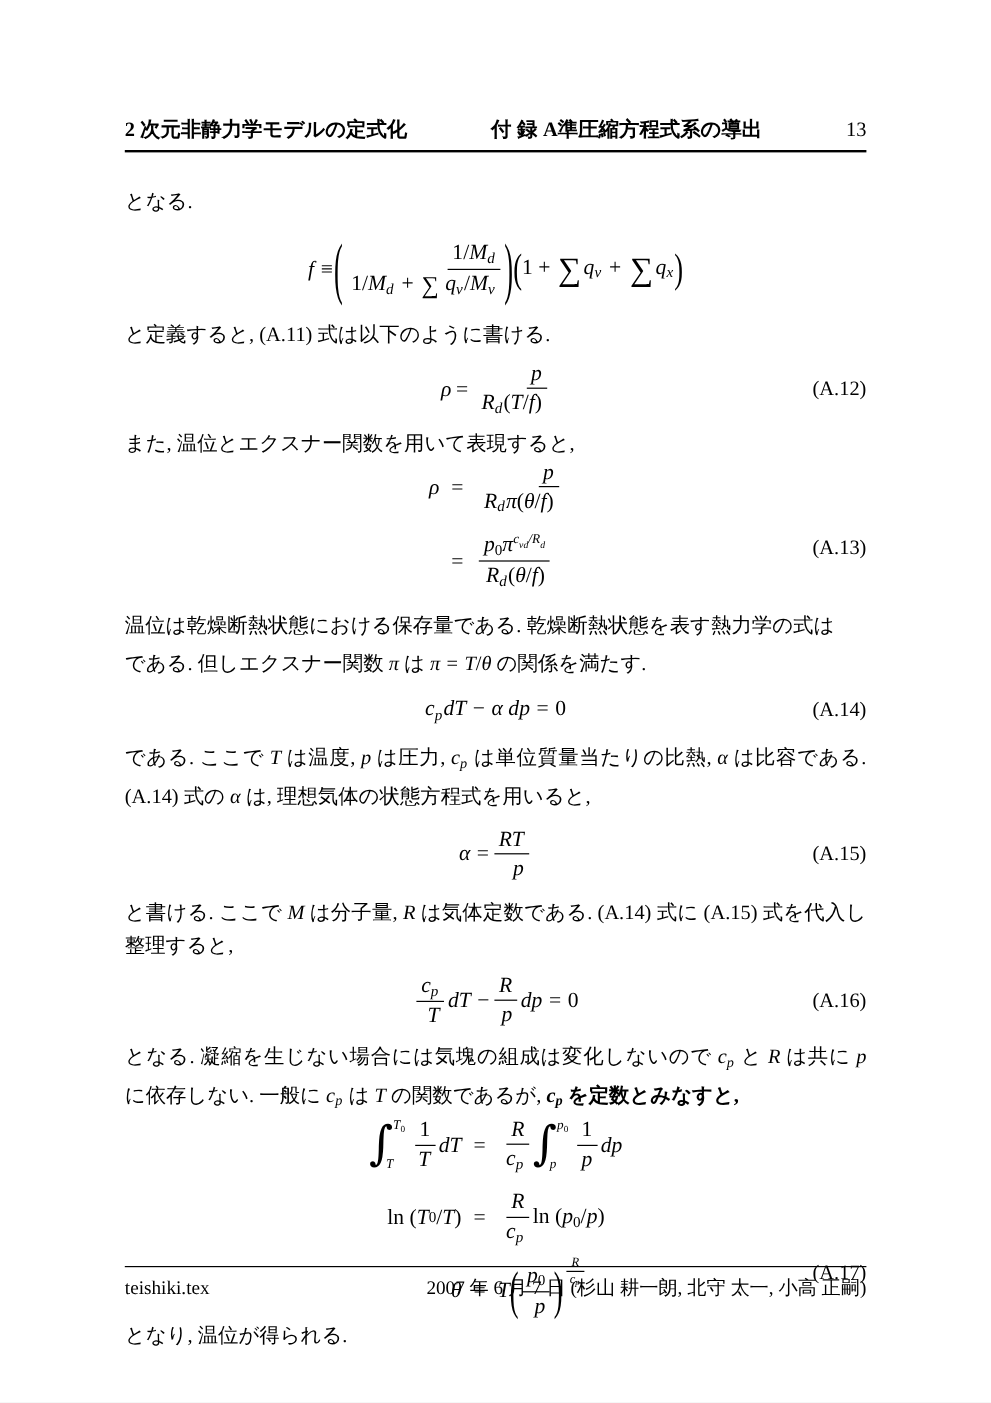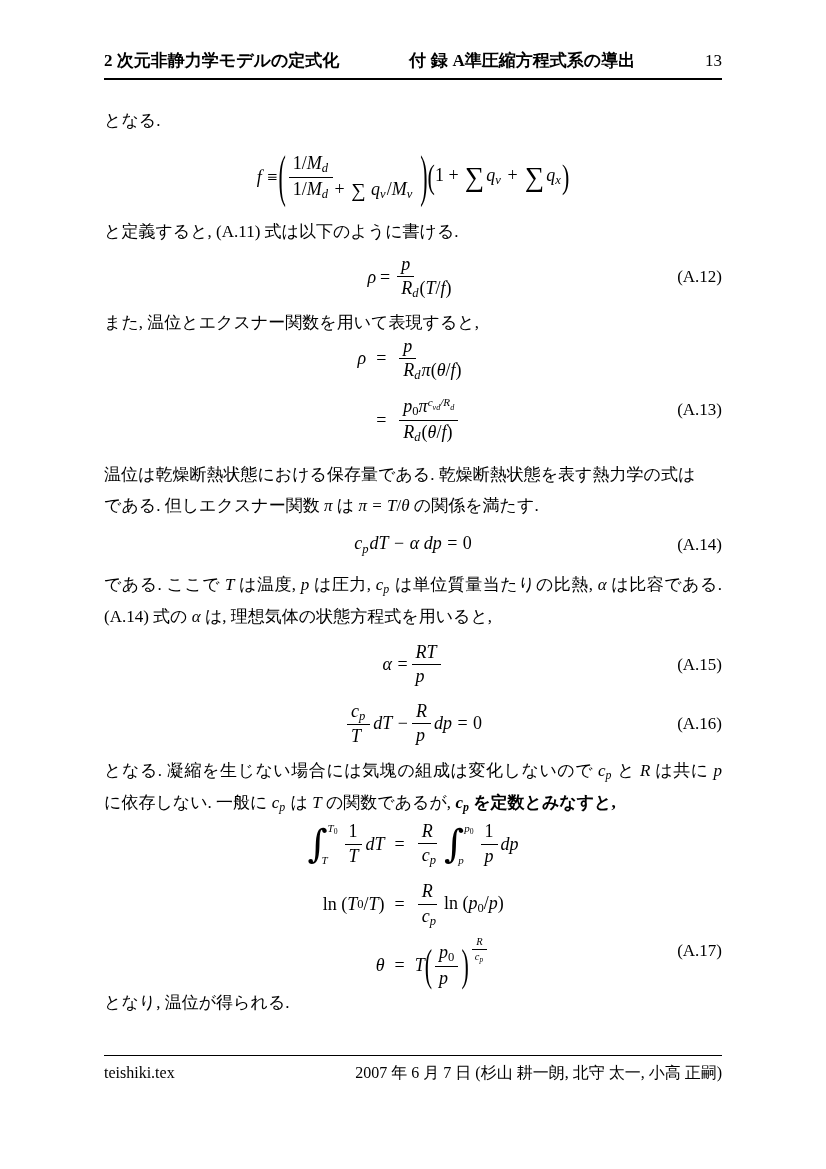--- a/index.html
+++ b/index.html
@@ -1,21 +1,21 @@
 <!DOCTYPE html>
 <html><head>
 <meta charset="utf-8">
 <style>
   html,body{margin:0;padding:0;background:#e8e8e8;}
   .page{position:relative;width:826px;height:1169px;background:#ffffff;margin:0 auto;
         font-family:"Liberation Serif","DejaVu Serif",serif;color:#000;overflow:hidden;}
   .content{position:absolute;left:104px;top:0;width:618px;}
 
   
-  .header{display:flex;align-items:baseline;padding-top:49px;font-size:17px;}
+  .header{display:flex;align-items:baseline;padding-top:96px;font-size:17px;}
   .hdr-center{flex:1;display:flex;justify-content:center;}
   .hdr-rule{border:0;border-top:2px solid #000;margin:6px 0 0 0;}
 
   
   .rn{white-space:normal;}
   .rn-t{}
   .rn-r{}
   .rn-m{font-style:italic;}
   .rn-msub{font-style:italic;font-size:70%;vertical-align:-0.25em;margin-right:1px;}
   .rn-rsub{font-size:70%;vertical-align:-0.25em;}
@@ -50,21 +50,21 @@
   .eq-a12{margin:6px 0;height:52px;}
   .eq-a13{margin:6px 0;height:96px;}
   .eq-a14{margin:13px 0;height:26px;}
   .eq-a15{margin:11px 0;height:48px;}
   .eq-a16{margin:9px 0;height:48px;}
   .eq-a17{margin:9px 0;height:150px;}
   .tag{position:absolute;right:0;top:50%;transform:translateY(-50%);font-size:17px;}
   .tag-a13{top:71%;}
   .tag-a17{top:81%;}
 
-  .frac{display:inline-flex;flex-direction:column;align-items:flex-start;margin:0 3px;line-height:1.3;}
+  .frac{display:inline-flex;flex-direction:column;align-items:flex-end;margin:0 3px;line-height:1.3;}
   .fr-num{padding:0 4px;border-bottom:1px solid #000;}
   .fr-den{padding:0 4px;}
 
   .bp{display:inline-block;font-size:22px;line-height:1;}
   .bp-xl{transform:scaleY(2.6);}
   .bp-lg{transform:scaleY(2.0);}
   .bp-md{transform:scaleY(1.55);}
 
   .align{display:grid;grid-template-columns:auto auto auto;column-gap:6px;row-gap:12px;
          align-items:center;}
@@ -168,20 +168,21 @@
 
     <div class="eq eq-a15">
       <span><span class="rn rn-m">α</span><span class="rn rn-op"> = </span></span>
       <span class="frac">
         <span class="fr-num"><span class="rn rn-m">RT</span></span>
         <span class="fr-den"><span class="rn rn-m">p</span></span>
       </span>
       <span class="tag">(A.15)</span>
     </div>
 
+    <div class="para p7"><span class="rn rn-t">と書ける. ここで </span><span class="rn rn-m">M</span><span class="rn rn-t"> は分子量, </span><span class="rn rn-m">R</span><span class="rn rn-t"> は気体定数である. (A.14) 式に (A.15) 式を代入し整理すると,</span></div>
 
     <div class="eq eq-a16">
       <span class="frac">
         <span class="fr-num"><span class="rn rn-m">c</span><span class="rn rn-msub">p</span></span>
         <span class="fr-den"><span class="rn rn-m">T</span></span>
       </span>
       <span><span class="rn rn-m">dT</span><span class="rn rn-op"> − </span></span>
       <span class="frac">
         <span class="fr-num"><span class="rn rn-m">R</span></span>
         <span class="fr-den"><span class="rn rn-m">p</span></span>

